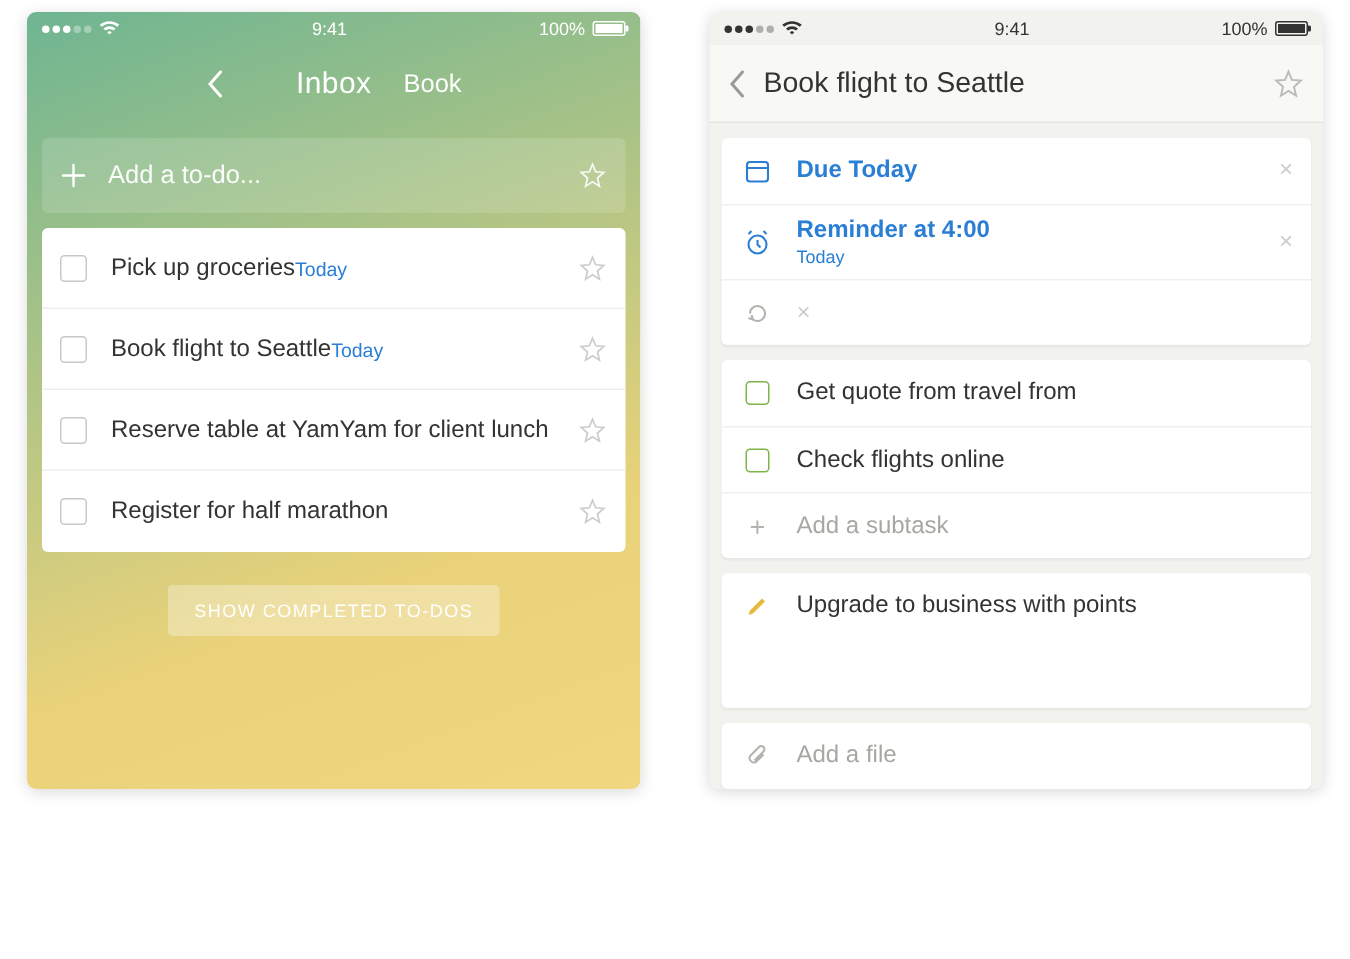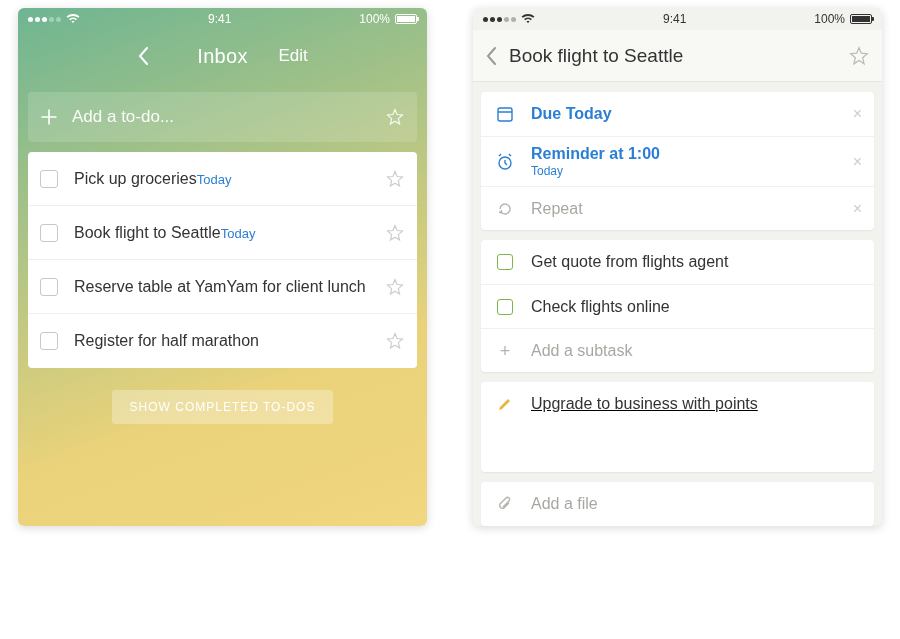--- a/index.html
+++ b/index.html
@@ -158,21 +158,21 @@
         </div>
       </div>
 
       <div class="navbar">
         <div class="nav-left">
           <svg width="12" height="20" viewBox="0 0 12 20">
               <path d="M10 2 L3 10 L10 18" stroke="currentColor" stroke-width="2" fill="none" stroke-linecap="round" class="chev"></path>
             </svg>
         </div>
         <div class="title">Inbox</div>
-        <div class="nav-right">Edit</div>
+        <div class="nav-right">Book</div>
       </div>
 
       <div class="add-row">
         <span class="plus">
           <svg width="18" height="18" viewBox="0 0 18 18">
               <path d="M9 2 V16 M2 9 H16" stroke="#fff" stroke-width="1.6" stroke-linecap="round"></path>
             </svg>
         </span>
         <span class="label">Add a to-do...</span>
         <span class="star-outline">
@@ -291,67 +291,64 @@
       </div>
       <div class="card-row">
         <span class="cr-icon">
           <svg width="18" height="18" viewBox="0 0 18 18">
               <circle cx="9" cy="10" r="6" fill="none" stroke="currentColor" stroke-width="1.4"></circle>
               <path d="M9 7 V10 L11 12" stroke="currentColor" stroke-width="1.4" fill="none"></path>
               <path d="M3 3 L5 1 M15 3 L13 1" stroke="currentColor" stroke-width="1.4"></path>
             </svg>
         </span>
         <span class="cr-body">
-          <span class="cr-title blue">Reminder at 1:00</span>
+          <span class="cr-title blue">Reminder at 4:00</span>
           <span class="cr-sub">Today</span>
         </span>
         <span class="cr-x">×</span>
       </div>
       <div class="card-row">
         <span class="cr-icon grey">
           <svg width="18" height="18" viewBox="0 0 18 18">
               <path d="M4 9 A5 5 0 1 1 6 13" fill="none" stroke="currentColor" stroke-width="1.4"></path>
               <path d="M3 12 L6 13 L5 10" fill="none" stroke="currentColor" stroke-width="1.4"></path>
             </svg>
         </span>
-        <span class="cr-body">
-            <span class="cr-title grey">Repeat</span>
-          </span>
         <span class="cr-x">×</span>
       </div>
     </div>
 
     <div class="card">
       <div class="card-row">
         <span class="cr-icon green">
             <span class="sub-chk"></span>
           </span>
         <span class="cr-body">
-            <span class="cr-title">Get quote from flights agent</span>
+            <span class="cr-title">Get quote from travel from</span>
           </span>
       </div>
       <div class="card-row">
         <span class="cr-icon green">
             <span class="sub-chk"></span>
           </span>
         <span class="cr-body">
             <span class="cr-title">Check flights online</span>
           </span>
       </div>
       <div class="card-row">
         <span class="cr-icon">
             <span class="thin-plus">+</span>
           </span>
         <span class="cr-body">
             <span class="cr-title grey">Add a subtask</span>
           </span>
       </div>
     </div>
 
-    <div class="card" style="min-height:90px;text-decoration:underline;">
+    <div class="card" style="min-height:90px;">
       <div class="card-row" style="border:none;">
         <span class="cr-icon note-icon">
           <svg width="16" height="16" viewBox="0 0 16 16">
               <path d="M2 14 L3 11 L11 3 L13 5 L5 13 Z" fill="currentColor"></path>
             </svg>
         </span>
         <span class="cr-body">
             <span class="cr-title">Upgrade to business with points</span>
           </span>
       </div>

